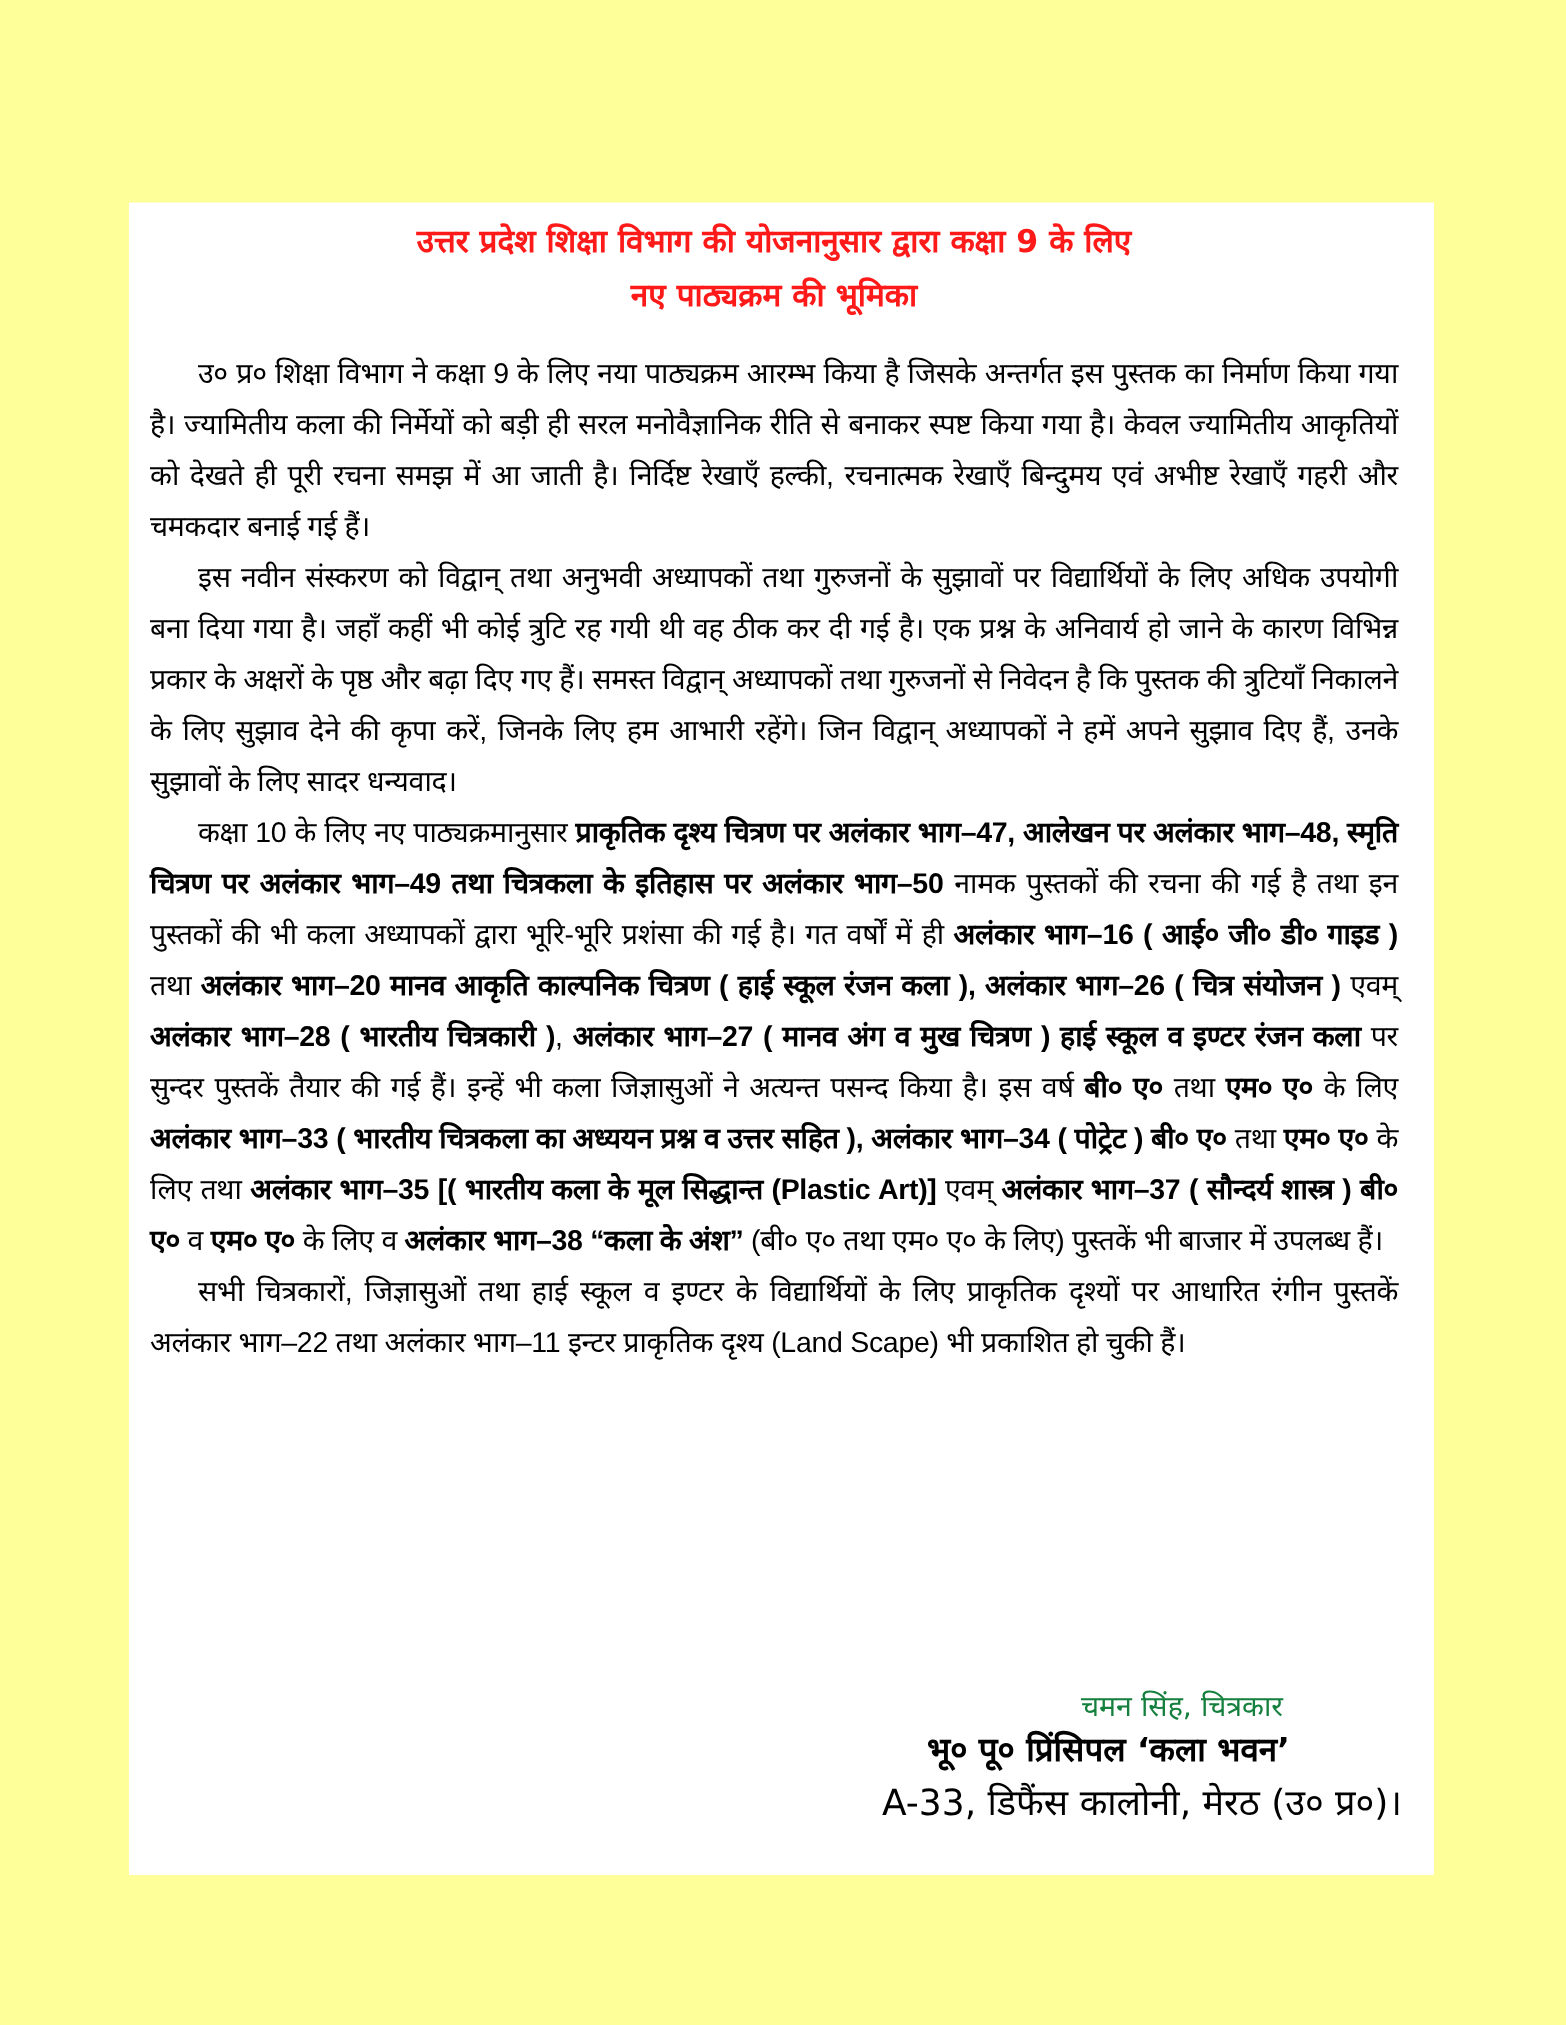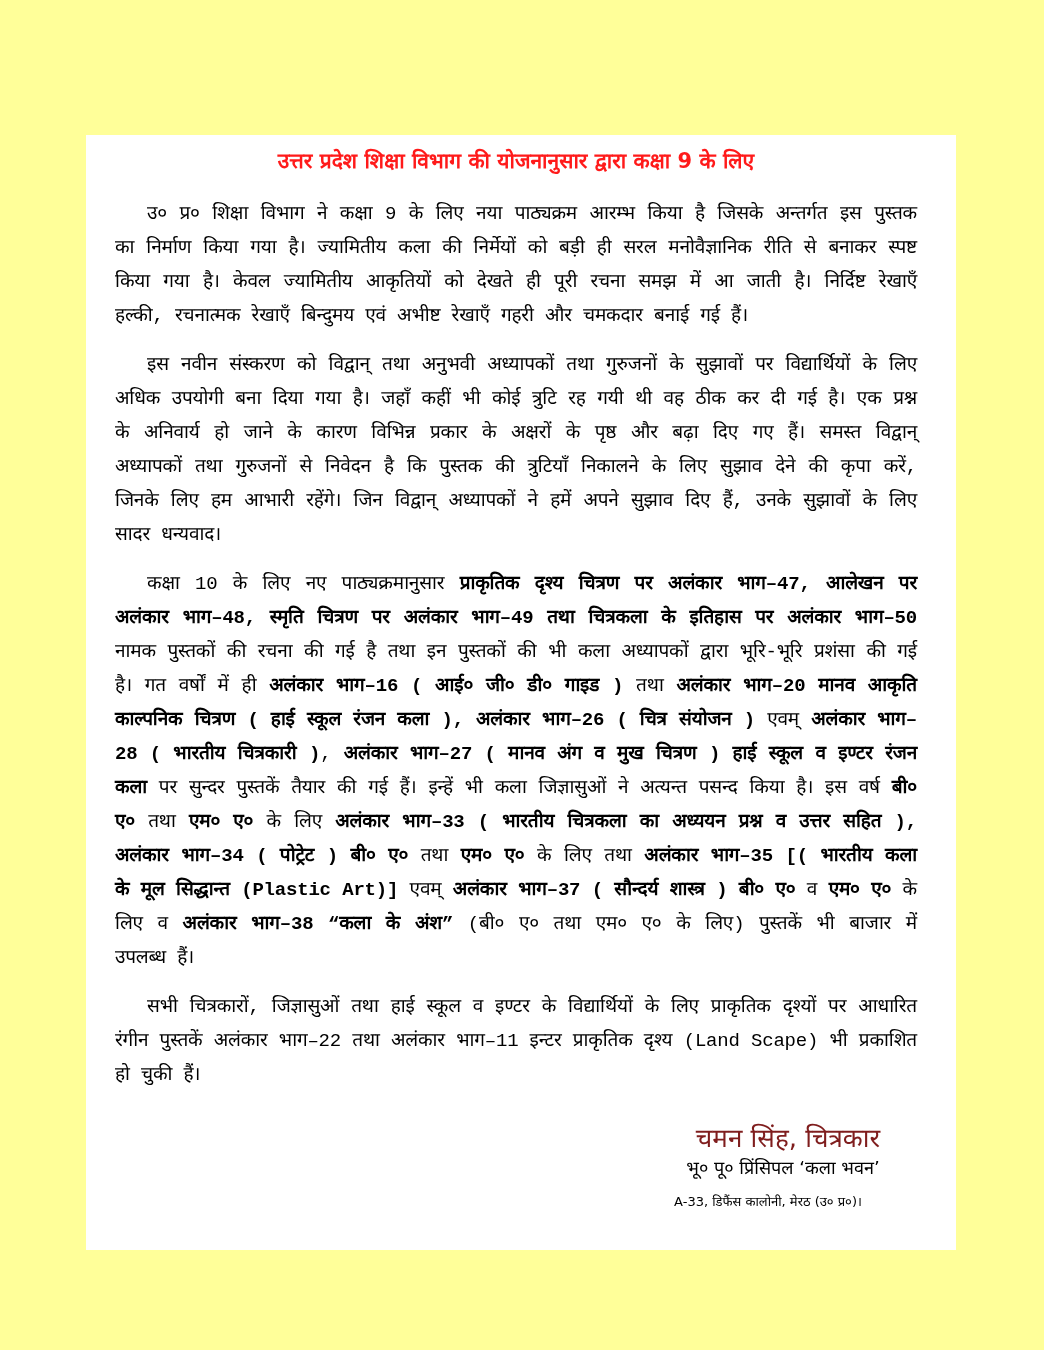--- a/index.html
+++ b/index.html
@@ -38,61 +38,61 @@
       display: block;
     }
     .body-text {
       margin-top: 18px;
     }
     .para {
       font-size: 19px;
       line-height: 34px;
       text-align: justify;
       text-indent: 32px;
-      margin: 15px;
+      margin: 0;
       letter-spacing: -0.2px;
-      font-family: Liberation Mono, monospace;
+      font-family: Liberation Sans, sans-serif;
     }
     .para b {
       font-weight: bold;
     }
     .signature {
       position: absolute;
       right: 8px;
       top: 988px;
       width: 360px;
       font-family: "DejaVu Sans", sans-serif;
     }
     .sig-name {
-      color: #7f1d1d;
-      font-size: 26px;
+      color: #15803d;
+      font-size: 19px;
       line-height: 30px;
       text-align: center;
       padding-left: 40px;
     }
     .sig-line {
-      font-weight: normal;
-      font-size: 18px;
+      font-weight: bold;
+      font-size: 22px;
       line-height: 30px;
-      text-align: center;
       padding-left: 30px;
     }
     .sig-address {
-      font-size: 13px;
+      font-size: 24px;
       line-height: 34px;
-      text-align: center;
+      text-align: left;
       padding-top: 2px;
     }
   </style>
 </head>
 <body>
 
 <div class="page">
   <h1 class="title">
     <span class="title-line">उत्तर प्रदेश शिक्षा विभाग की योजनानुसार द्वारा कक्षा 9 के लिए</span>
+    <span class="title-line">नए पाठ्यक्रम की भूमिका</span>
   </h1>
 
   <div class="body-text">
     <p class="para">
       <span>उ० प्र० शिक्षा विभाग ने कक्षा 9 के लिए नया पाठ्यक्रम आरम्भ किया है जिसके अन्तर्गत इस पुस्तक का निर्माण किया गया है। ज्यामितीय कला की निर्मेयों को बड़ी ही सरल मनोवैज्ञानिक रीति से बनाकर स्पष्ट किया गया है। केवल ज्यामितीय आकृतियों को देखते ही पूरी रचना समझ में आ जाती है। निर्दिष्ट रेखाएँ हल्की, रचनात्मक रेखाएँ बिन्दुमय एवं अभीष्ट रेखाएँ गहरी और चमकदार बनाई गई हैं।</span>
     </p>
     <p class="para">
       <span>इस नवीन संस्करण को विद्वान् तथा अनुभवी अध्यापकों तथा गुरुजनों के सुझावों पर विद्यार्थियों के लिए अधिक उपयोगी बना दिया गया है। जहाँ कहीं भी कोई त्रुटि रह गयी थी वह ठीक कर दी गई है। एक प्रश्न के अनिवार्य हो जाने के कारण विभिन्न प्रकार के अक्षरों के पृष्ठ और बढ़ा दिए गए हैं। समस्त विद्वान् अध्यापकों तथा गुरुजनों से निवेदन है कि पुस्तक की त्रुटियाँ निकालने के लिए सुझाव देने की कृपा करें, जिनके लिए हम आभारी रहेंगे। जिन विद्वान् अध्यापकों ने हमें अपने सुझाव दिए हैं, उनके सुझावों के लिए सादर धन्यवाद।</span>
     </p>
     <p class="para">

